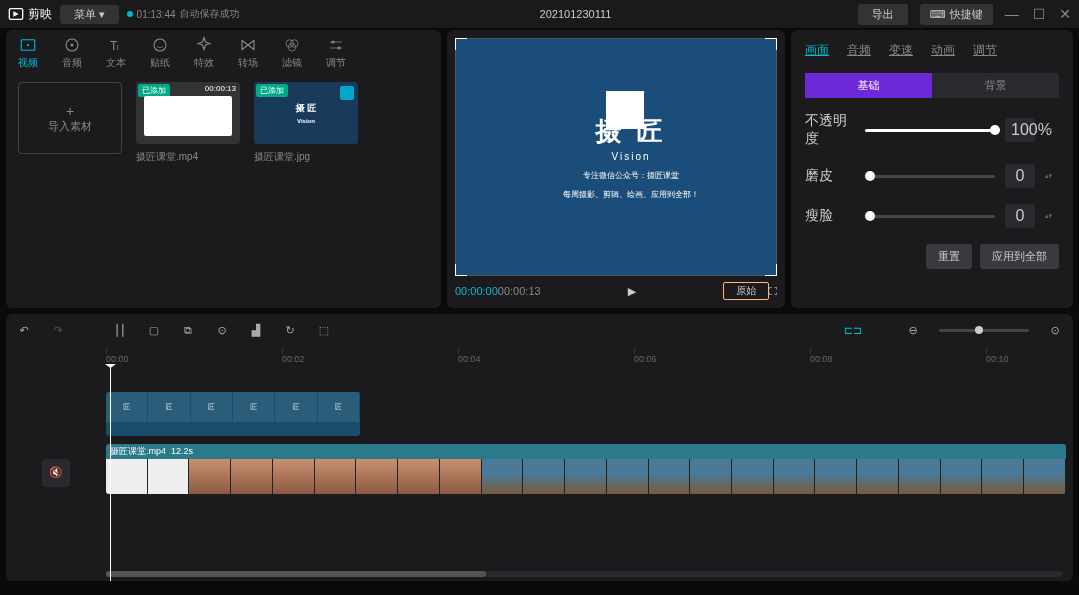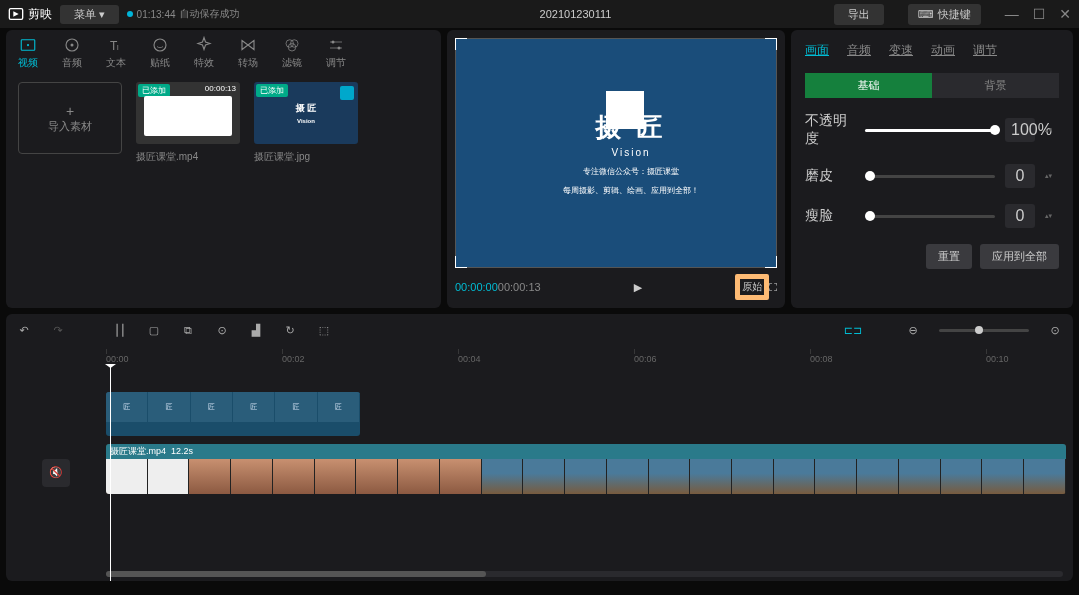--- a/index.html
+++ b/index.html
@@ -4,21 +4,21 @@
 <style>
 * { margin:0; padding:0; box-sizing:border-box; font-family:"Microsoft YaHei",Arial,sans-serif; }
 body { background:#0a0a0a; color:#bbb; font-size:11px; width:1079px; height:595px; overflow:hidden; }
 .top-bar { height:28px; background:#1a1a1a; display:flex; align-items:center; padding:0 8px; gap:8px; }
 .logo { display:flex; align-items:center; gap:4px; color:#fff; font-size:12px; }
 .logo svg { width:16px; height:16px; }
 .menu-btn { background:#333; color:#ccc; padding:2px 14px; border-radius:3px; font-size:11px; cursor:pointer; }
 .autosave { color:#888; font-size:10px; display:flex; align-items:center; gap:4px; }
 .dot { width:6px; height:6px; background:#00b4d8; border-radius:50%; }
 .top-center { position:absolute; left:50%; transform:translateX(-50%); color:#ccc; font-size:11px;margin-left:36px; }
-.top-right { margin-left:auto; display:flex; align-items:center; gap:24px; }
+.top-right { margin-left:auto; display:flex; align-items:center; gap:12px; }
 .export-btn { background:#333; padding:3px 14px; border-radius:3px; color:#ccc; font-size:11px; cursor:pointer; }
 .shortcut-btn { background:#333; padding:3px 10px; border-radius:3px; color:#ccc; font-size:11px; cursor:pointer; display:flex; gap:4px; align-items:center; }
 .win-btns { display:flex; gap:14px; color:#888; font-size:14px; }
 .win-btns span { cursor:pointer; }
 
 .main { display:flex; height:282px; gap:6px; padding:2px 6px; }
 .panel { background:#1b1b1e; border-radius:6px; }
 .left-panel { width:435px; display:flex; flex-direction:column; }
 .tool-tabs { display:flex; padding:6px 12px 0; gap:24px; }
 .tool-tab { display:flex; flex-direction:column; align-items:center; gap:2px; color:#888; font-size:10px; cursor:pointer; }
@@ -50,30 +50,30 @@
 .preview-handle.br { bottom:-1px; right:-1px; border-left:none; border-top:none; }
 .preview-content { position:absolute; inset:0; display:flex; flex-direction:column; align-items:center; justify-content:center; color:#fff; }
 .qr { width:38px; height:38px; background:#fff; margin-right:auto; margin-left:18px; position:absolute; top:52px; }
 .vision-txt { font-size:26px; font-weight:bold; letter-spacing:4px; margin-left:30px; }
 .vision-sub { font-size:10px; margin-top:2px; margin-left:30px; letter-spacing:2px; }
 .vision-line { font-size:8px; margin-top:8px; margin-left:30px; }
 .preview-ctrl { display:flex; align-items:center; gap:0; color:#00bcd4; font-size:11px; }
 .preview-ctrl .cur { color:#00bcd4; }
 .preview-ctrl .dur { color:#888; }
 .play-icon { margin:0 auto; color:#ccc; cursor:pointer; }
-.orig-btn { border:5px solid #fdba74; padding:1px 2px; border-radius:2px; color:#ccc; font-size:10px; cursor:pointer; }
+.orig-btn { border:1px solid #fdba74; padding:1px 12px; border-radius:2px; color:#ccc; font-size:10px; cursor:pointer; }
 .full-icon { color:#ccc; cursor:pointer; }
 
 .right-panel { flex:1; padding:8px 14px; }
 .prop-tabs { display:flex; gap:18px; font-size:12px; margin-bottom:10px; }
 .prop-tab { color:#888; cursor:pointer; padding:4px 0;text-decoration:underline; }
 .prop-tab.active { color:#00bcd4; }
 .sub-tabs { display:flex; margin-bottom:14px; }
 .sub-tab { flex:1; text-align:center; padding:5px; background:#2a2a2e; color:#888; cursor:pointer; font-size:11px; }
-.sub-tab.active { background:#15803d; color:#fff; }
+.sub-tab.active { background:#6d28d9; color:#fff; }
 .slider-row { display:flex; align-items:center; gap:10px; margin-bottom:16px; }
 .slider-label { width:50px; color:#ccc; font-size:14px; }
 .slider-track { flex:1; height:3px; background:#444; position:relative; border-radius:2px; }
 .slider-fill { position:absolute; height:100%; background:#fff; border-radius:2px; }
 .slider-thumb { position:absolute; width:10px; height:10px; background:#fff; border-radius:50%; top:-4px; }
 .slider-val { width:30px; background:#2a2a2e; padding:3px 6px; border-radius:3px; color:#ccc; text-align:center; font-size:16px; }
 .spinner { width:14px; display:flex; flex-direction:column; color:#666; font-size:7px; }
 .action-row { display:flex; gap:8px; justify-content:flex-end; margin-top:14px; }
 .act-btn { background:#3a3a3e; padding:5px 12px; border-radius:3px; color:#ccc; font-size:11px; cursor:pointer; }
 

